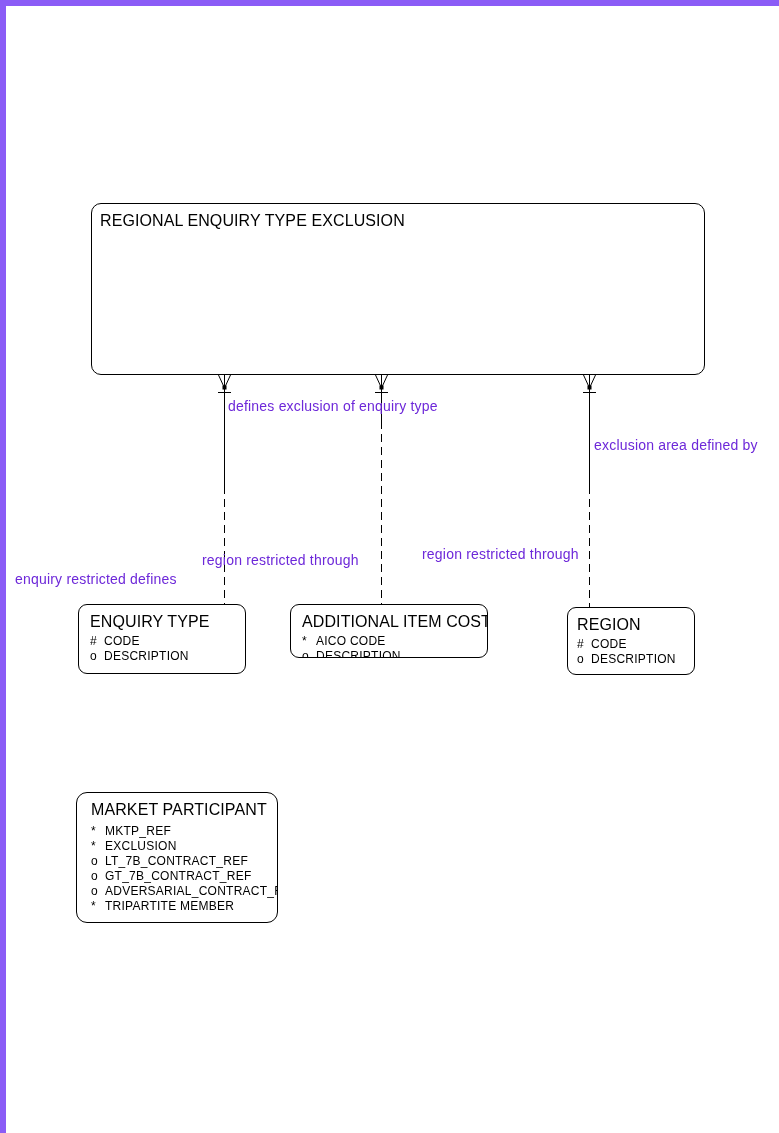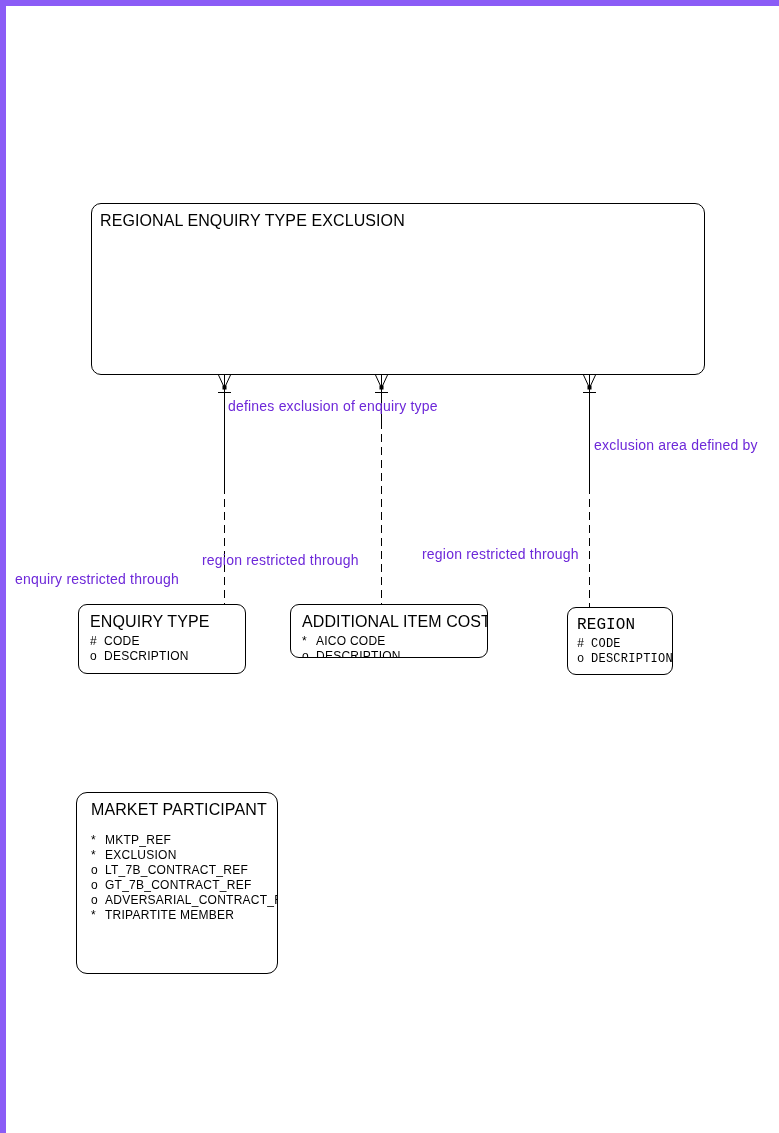--- a/index.html
+++ b/index.html
@@ -59,32 +59,31 @@
     padding: 8px 0 0 11px;
   }
   .entity-additional-item-cost {
     left: 284px; top: 598px;
     width: 198px; height: 54px;
     border-radius: 9px;
     padding: 8px 0 0 11px;
   }
   .entity-region {
     left: 561px; top: 601px;
-    width: 106px; height: 68px;
+    width: 128px; height: 68px;
     border-radius: 9px;
     padding: 8px 0 0 9px;
-    font-family: Liberation Mono, monospace;
   }
   .entity-market-participant {
     left: 70px; top: 786px;
-    width: 202px; height: 182px;
+    width: 202px; height: 131px;
     border-radius: 11px;
     padding: 8px 0 0 14px;
   }
-  .entity-market-participant .attrs { margin-top: 14px; line-height: 15px; }
+  .entity-market-participant .attrs { margin-top: 5px; line-height: 15px; }
   .rel-label {
     position: absolute;
     font-size: 14px;
     line-height: 16px;
     letter-spacing: 0.2px;
     color: #6d28d9;
     white-space: nowrap;
   }
   .lbl-defines-enquiry      { left: 222px; top: 392px; }
   .lbl-defines-additional   { left: 380px; top: 413px; }
@@ -192,15 +191,15 @@
       <div class="attr-row">
         <span class="attr-prefix">*</span><span>TRIPARTITE MEMBER</span>
       </div>
     </div>
   </div>
 
   <div class="rel-label lbl-defines-enquiry">defines exclusion of enquiry type</div>
   <div class="rel-label lbl-exclusion-area">exclusion area defined by</div>
   <div class="rel-label lbl-usage-restricted">region restricted through</div>
   <div class="rel-label lbl-region-restricted">region restricted through</div>
-  <div class="rel-label lbl-enquiry-restricted">enquiry restricted through</div>
+  <div class="rel-label lbl-enquiry-restricted">enquiry restricted defines</div>
 
 </div>
 
 </body></html>

